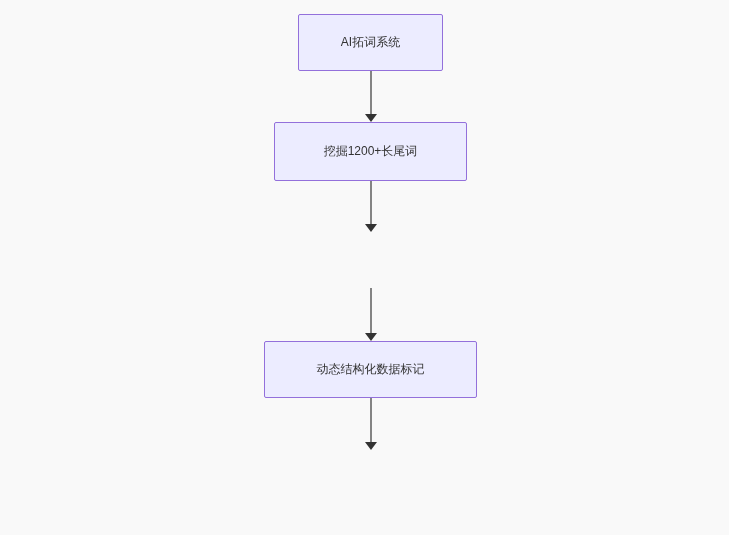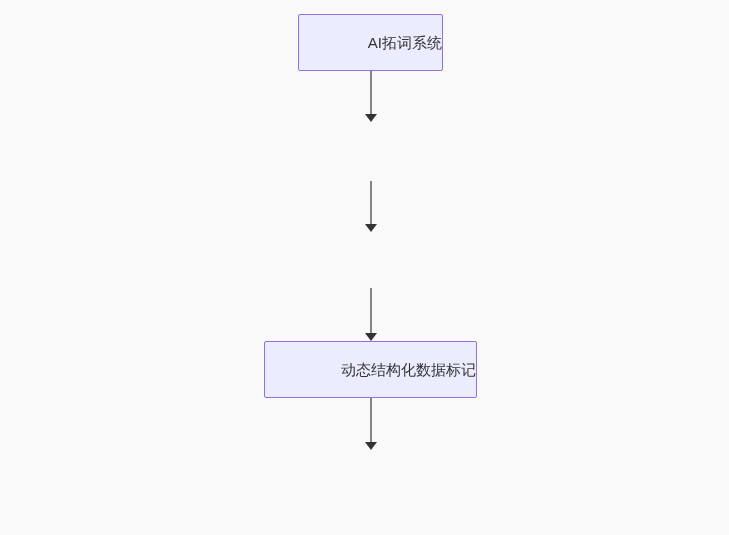--- a/index.html
+++ b/index.html
@@ -18,25 +18,25 @@
     width: 729px;
     height: 535px;
   }
   .node {
     position: absolute;
     box-sizing: border-box;
     background: var(--node-fill, #ECECFF);
     border: 1.5px solid var(--node-border, #9370DB);
     border-radius: 2px;
     color: var(--text-color, #333333);
-    font-size: 15px;
+    font-size: 12px;
     line-height: 1.2;
     display: flex;
     align-items: center;
-    justify-content: flex-end;
+    justify-content: center;
     text-align: center;
     white-space: nowrap;
   }
   .n1 { top: 14px;  left: 298px; width: 145px; height: 57px; }
   .n2 { top: 122px; left: 274px; width: 193px; height: 59px; }
   .n3 { top: 232px; left: 261px; width: 219px; height: 56px; }
   .n4 { top: 341px; left: 264px; width: 213px; height: 57px; }
   .n5 { top: 450px; left: 254px; width: 233px; height: 55px; }
 
   .edge {
@@ -75,20 +75,23 @@
 
   <div class="node n1">
     <span>AI拓词系统</span>
   </div>
 
   <div class="edge e1">
     <div class="edge-line"></div>
     <div class="edge-head"></div>
   </div>
 
+  <div class="node n2">
+    <span>挖掘1200+长尾词</span>
+  </div>
 
   <div class="edge e2">
     <div class="edge-line"></div>
     <div class="edge-head"></div>
   </div>
 
 
   <div class="edge e3">
     <div class="edge-line"></div>
     <div class="edge-head"></div>

